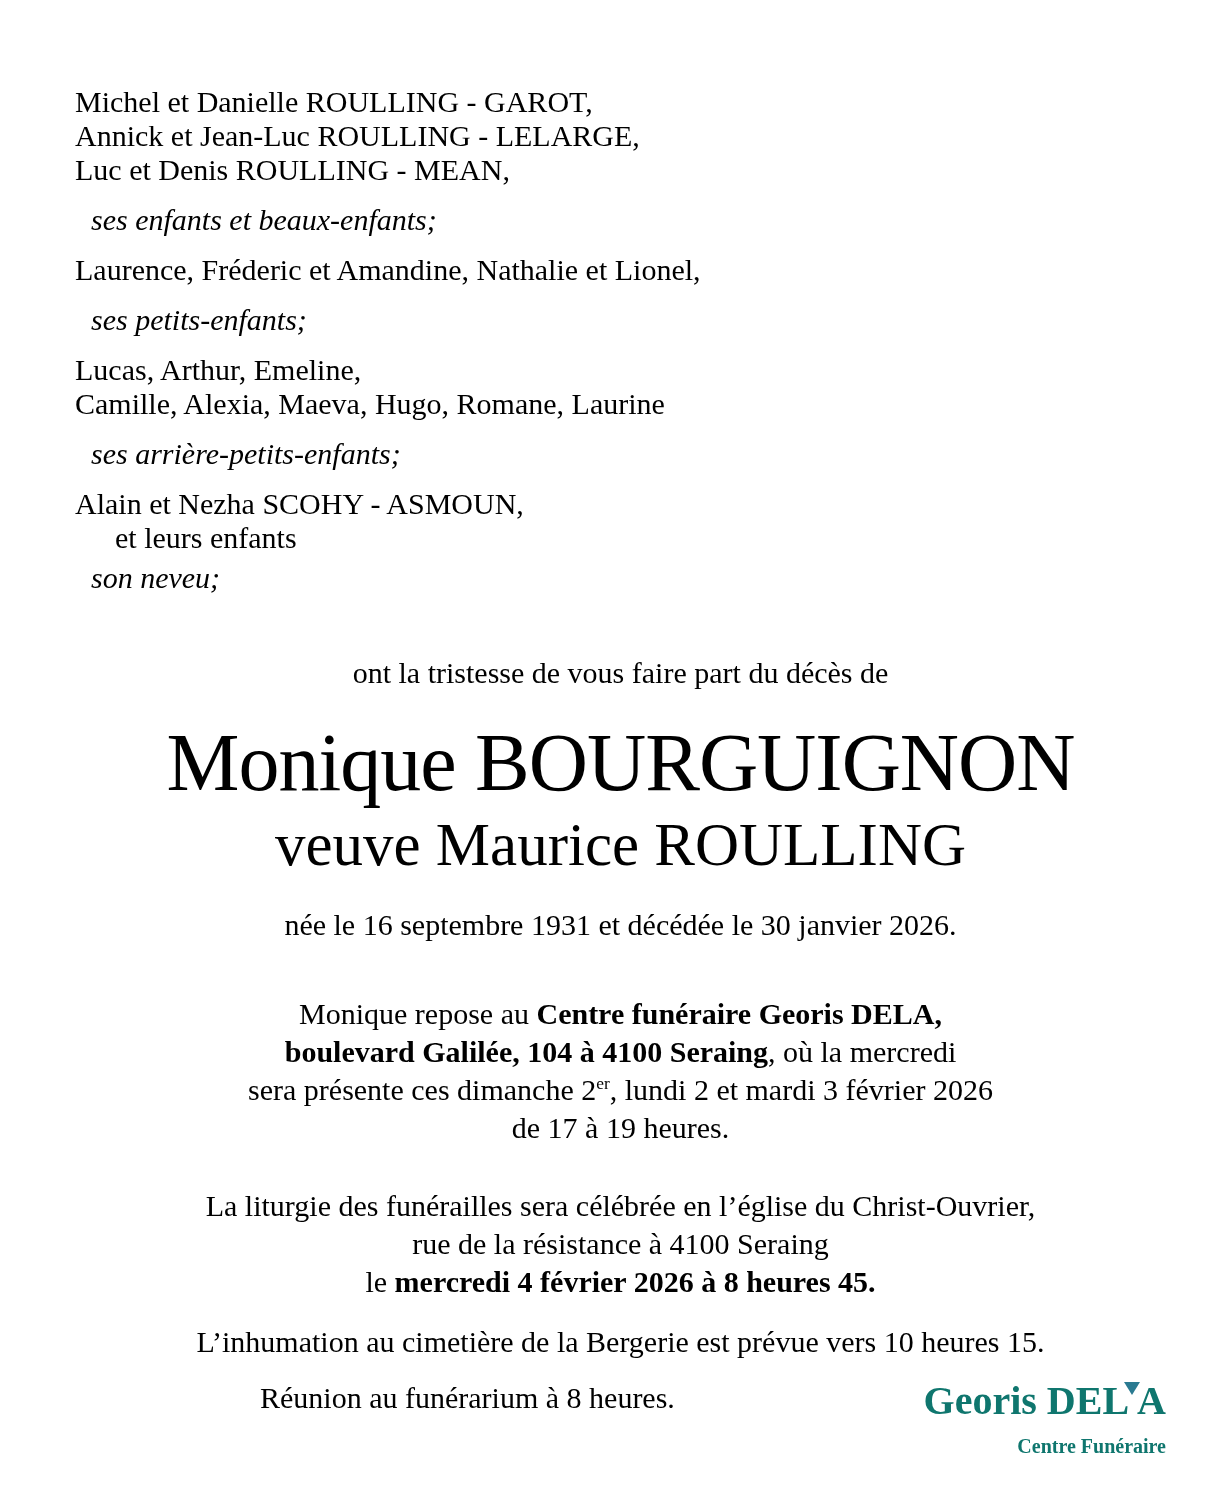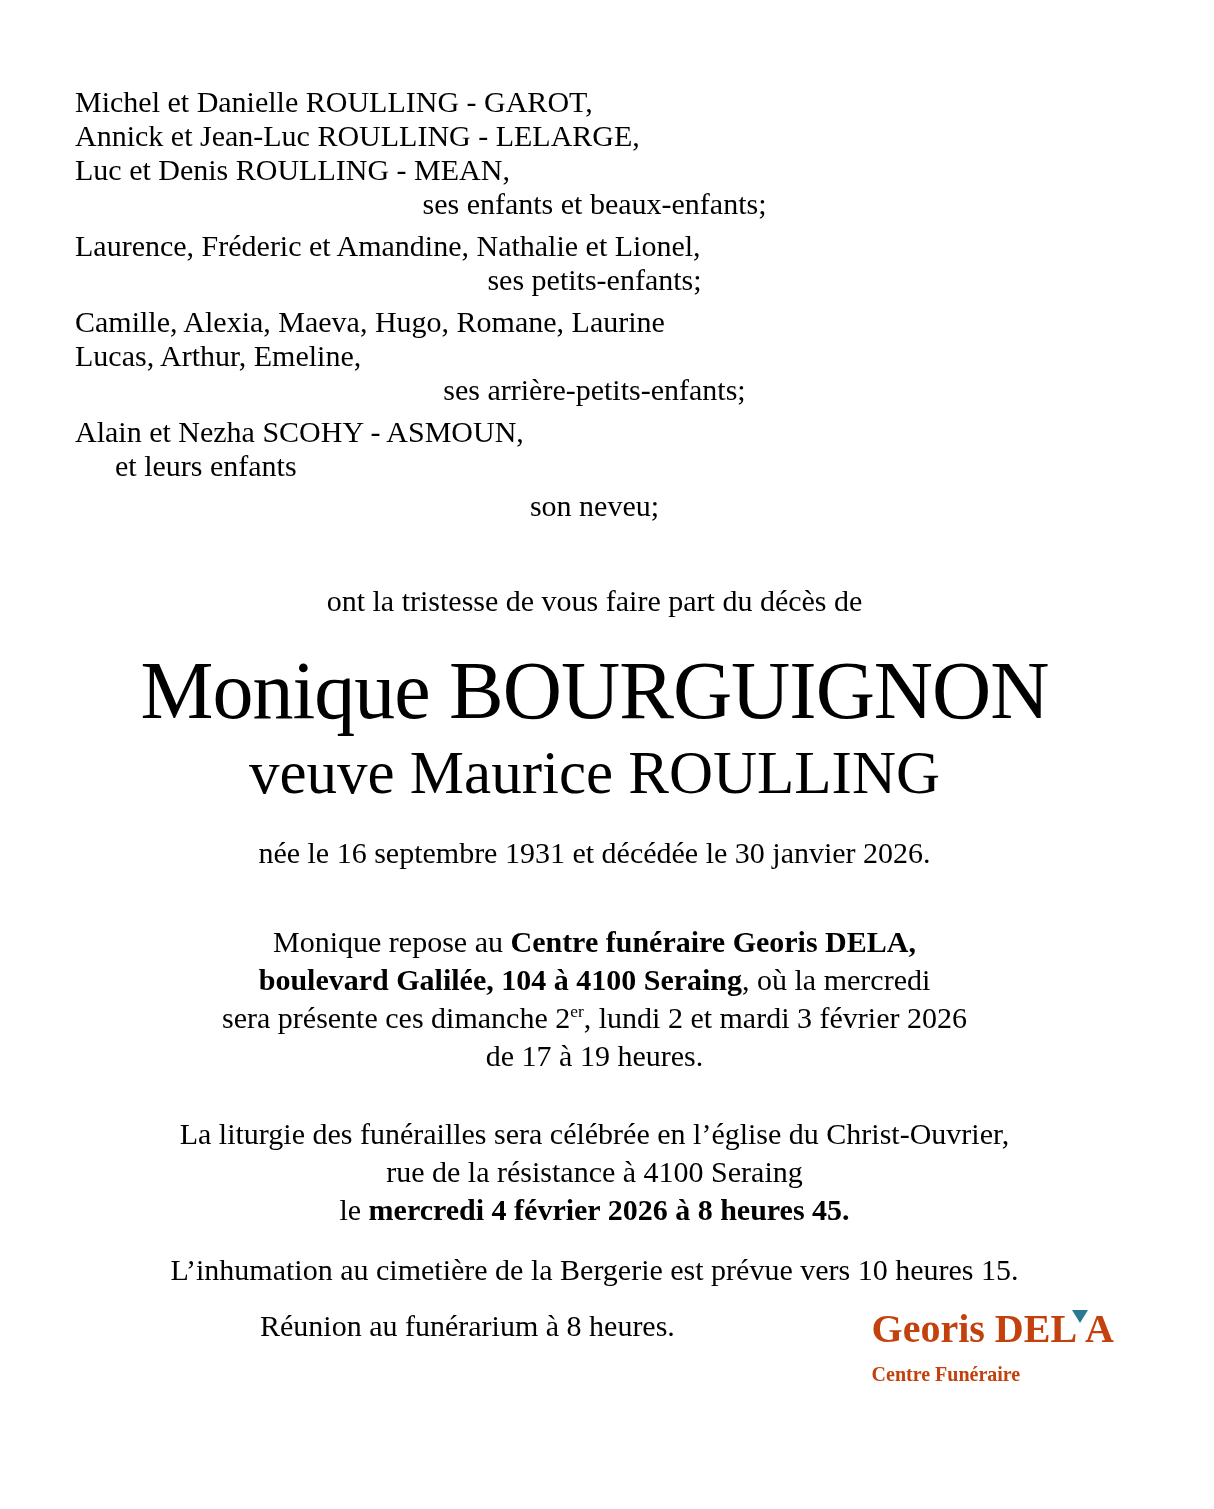--- a/index.html
+++ b/index.html
@@ -11,35 +11,36 @@
     width: 1214px;
     height: 1509px;
     overflow: hidden;
     font-family: "Liberation Serif", serif;
     color: #000000;
   }
   .sheet {
     box-sizing: border-box;
     width: 1214px;
     height: 1509px;
-    padding: 85px 100px 0 75px;
+    padding: 85px 48px 0 75px;
   }
 
   
   .family {
     font-size: 30px;
     line-height: 34px;
   }
   .group { margin-top: 8px; }
   .group:first-child { margin-top: 0; }
   .names div { white-space: nowrap; }
   .names .indent { padding-left: 40px; }
   .relation {
-    text-align: center;
-    margin: 0;
+    text-align: left;
+    margin: 16px;
+    font-style: italic;
   }
   .relation.neveu { margin-top: 6px; }
 
   
   .announce { text-align: center; }
   .intro {
     margin: 60px 0 0 0;
     font-size: 30px;
     line-height: 36px;
   }
@@ -84,22 +85,22 @@
     display: flex;
     align-items: flex-start;
   }
   .meeting {
     margin: 0 0 0 185px;
     font-size: 30px;
     line-height: 38px;
   }
   .logo {
     margin-left: auto;
-    text-align: left;
-    color: #c2410c;
+    text-align: right;
+    color: #0f766e;
   }
   .brand {
     font-size: 40px;
     line-height: 44px;
     font-weight: bold;
     white-space: nowrap;
   }
   .tri {
     display: inline-block;
     width: 0;
@@ -136,22 +137,22 @@
 
     <div class="group">
       <div class="names">
         <div>Laurence, Fréderic et Amandine, Nathalie et Lionel,</div>
       </div>
       <div class="relation">ses petits-enfants;</div>
     </div>
 
     <div class="group">
       <div class="names">
+        <div>Lucas, Arthur, Emeline,</div>
         <div>Camille, Alexia, Maeva, Hugo, Romane, Laurine</div>
-        <div>Lucas, Arthur, Emeline,</div>
       </div>
       <div class="relation">ses arrière-petits-enfants;</div>
     </div>
 
     <div class="group">
       <div class="names">
         <div>Alain et Nezha SCOHY - ASMOUN,</div>
         <div class="indent">et leurs enfants</div>
       </div>
       <div class="relation neveu">son neveu;</div>

